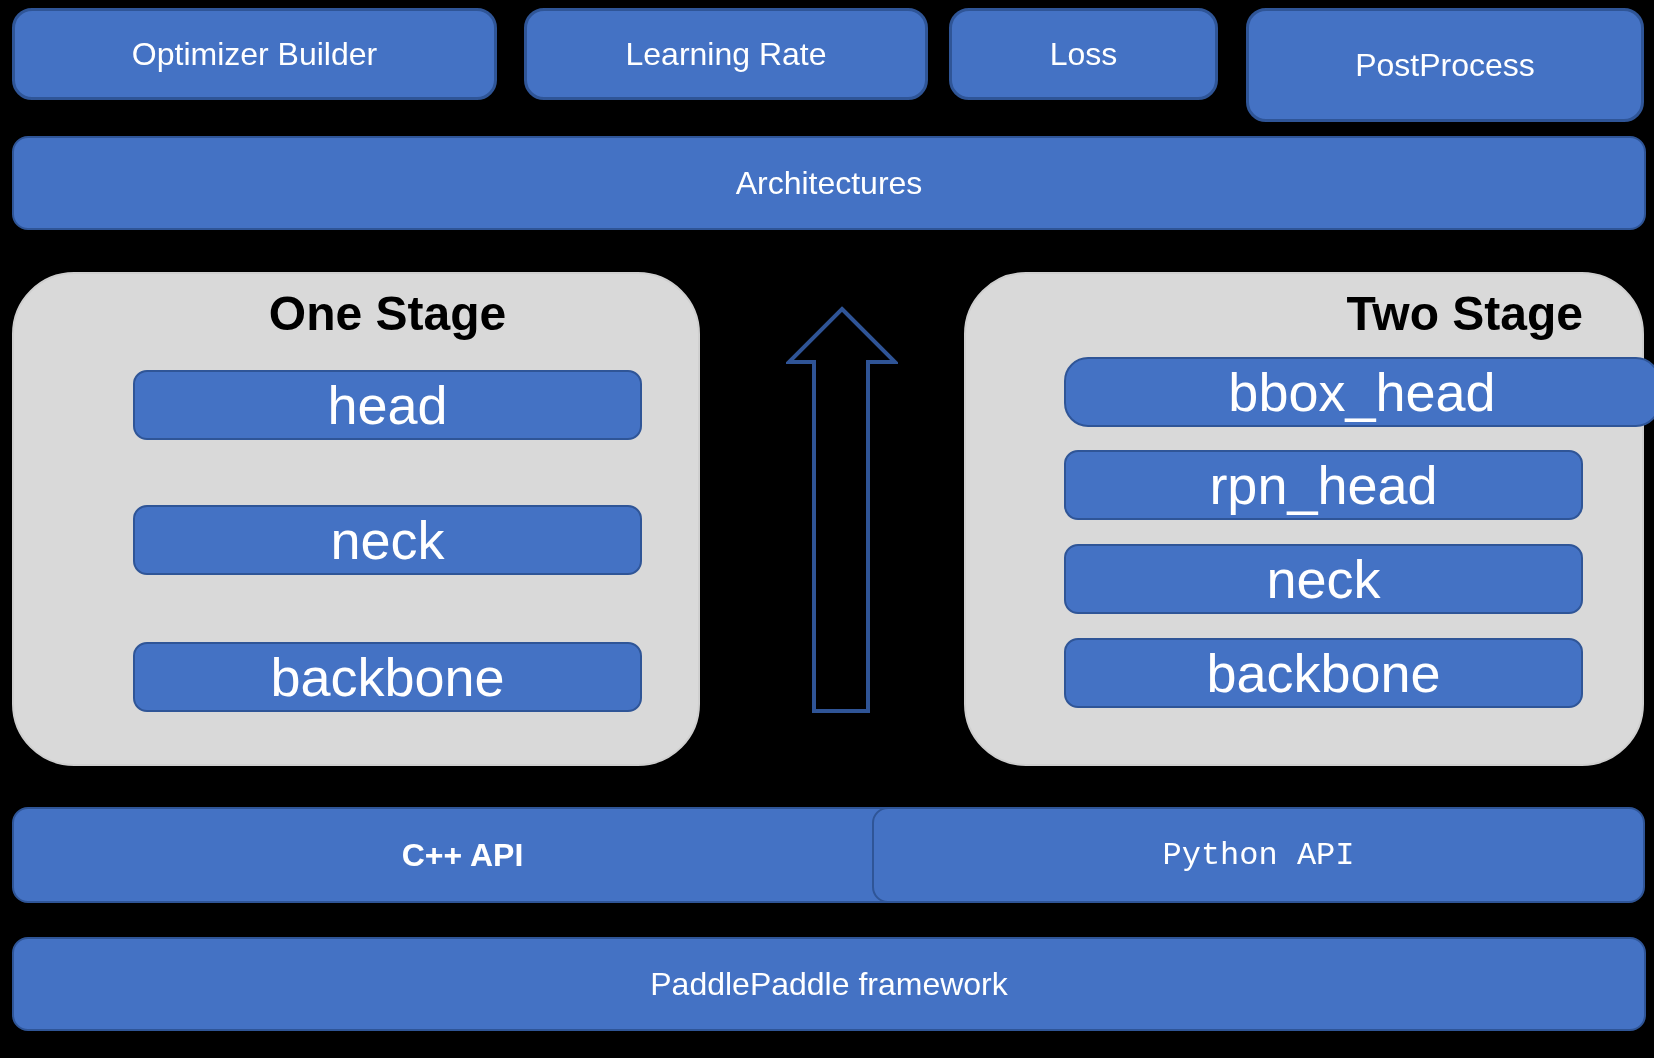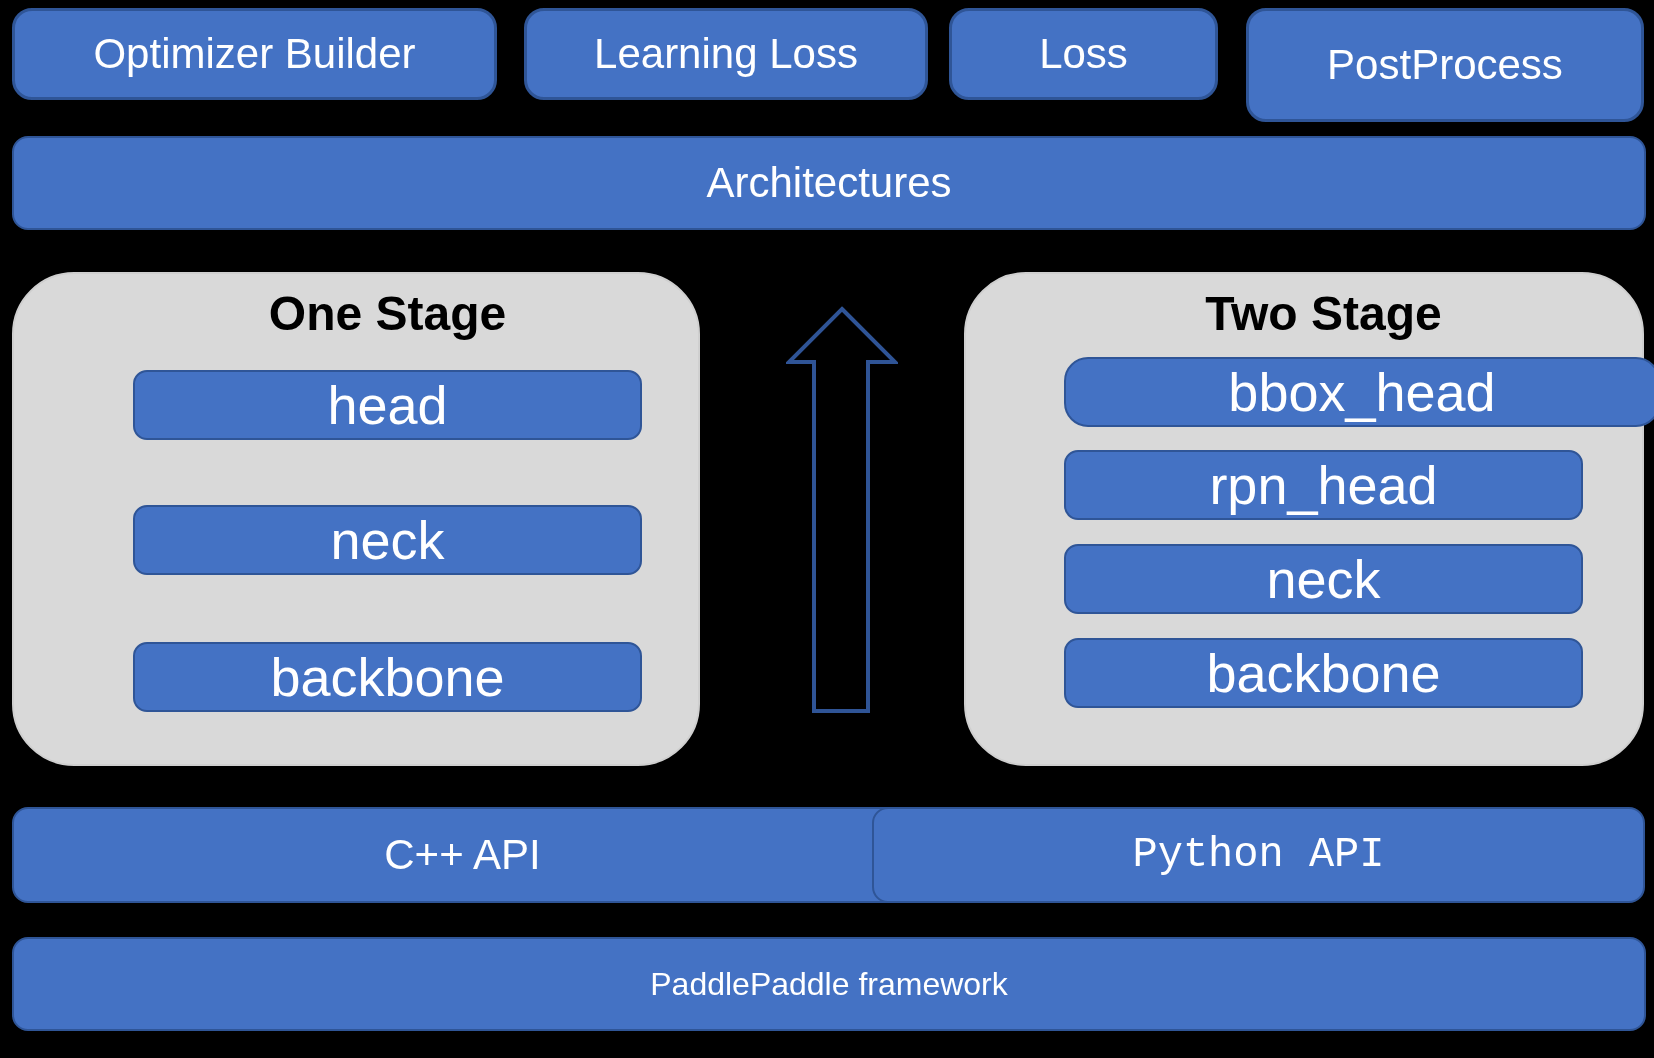--- a/index.html
+++ b/index.html
@@ -28,21 +28,21 @@
   .block {
     position: absolute;
     box-sizing: border-box;
     background: var(--blue);
     border: 3px solid var(--blue-border);
     border-radius: 20px;
     display: flex;
     align-items: center;
     justify-content: center;
     color: var(--text-on-blue);
-    font-size: 42px;
+    font-size: 32px;
     white-space: nowrap;
   }
   .wide-bar {
     border-radius: 16px;
     border-width: 2px;
   }
   .panel {
     position: absolute;
     box-sizing: border-box;
     background: var(--gray);
@@ -77,41 +77,41 @@
     width: 112px;
     height: 408px;
   }
 </style>
 </head>
 <body>
 
 <div class="canvas">
 
   <div class="block" style="left:12px; top:8px; width:485px; height:92px;">Optimizer Builder</div>
-  <div class="block" style="left:524px; top:8px; width:404px; height:92px;">Learning Loss</div>
+  <div class="block" style="left:524px; top:8px; width:404px; height:92px;">Learning Rate</div>
   <div class="block" style="left:949px; top:8px; width:269px; height:92px;">Loss</div>
   <div class="block" style="left:1246px; top:8px; width:398px; height:114px;">PostProcess</div>
 
   <div class="block wide-bar" style="left:12px; top:136px; width:1634px; height:94px;text-align:center;">Architectures</div>
 
   <div class="panel" style="left:12px; top:272px; width:688px; height:494px;"></div>
   <div class="panel-title" style="left:133px; top:286px; width:509px;">One Stage</div>
   <div class="layer" style="left:133px; top:370px; width:509px; height:70px;">head</div>
   <div class="layer" style="left:133px; top:505px; width:509px; height:70px;">neck</div>
   <div class="layer" style="left:133px; top:642px; width:509px; height:70px;">backbone</div>
 
   <svg class="arrow-svg" viewBox="0 0 112 408">
     <polygon points="56,3 109,56 82,56 82,405 28,405 28,56 3,56" style="fill:none; stroke:var(--arrow); stroke-width:4; stroke-linejoin:miter;"></polygon>
   </svg>
 
   <div class="panel" style="left:964px; top:272px; width:680px; height:494px;"></div>
-  <div class="panel-title" style="left:1064px; top:286px; width:519px;">Two Stage</div>
+  <div class="panel-title" style="left:1064px; top:286px; width:519px;text-align:right;">Two Stage</div>
   <div class="layer" style="left:1064px; top:357px; width:596px; height:70px;border-radius:24px;">bbox_head</div>
   <div class="layer" style="left:1064px; top:450px; width:519px; height:70px;">rpn_head</div>
   <div class="layer" style="left:1064px; top:544px; width:519px; height:70px;">neck</div>
   <div class="layer" style="left:1064px; top:638px; width:519px; height:70px;">backbone</div>
 
-  <div class="block wide-bar" style="left:12px; top:807px; width:901px; height:96px;">C++ API</div>
+  <div class="block wide-bar" style="left:12px; top:807px; width:901px; height:96px;font-weight:bold;">C++ API</div>
   <div class="block wide-bar" style="left:872px; top:807px; width:773px; height:96px;font-family:Liberation Mono, monospace;">Python API</div>
 
   <div class="block wide-bar" style="left:12px; top:937px; width:1634px; height:94px; font-size:32px;">PaddlePaddle framework</div>
 
 </div>
 
 </body></html>

